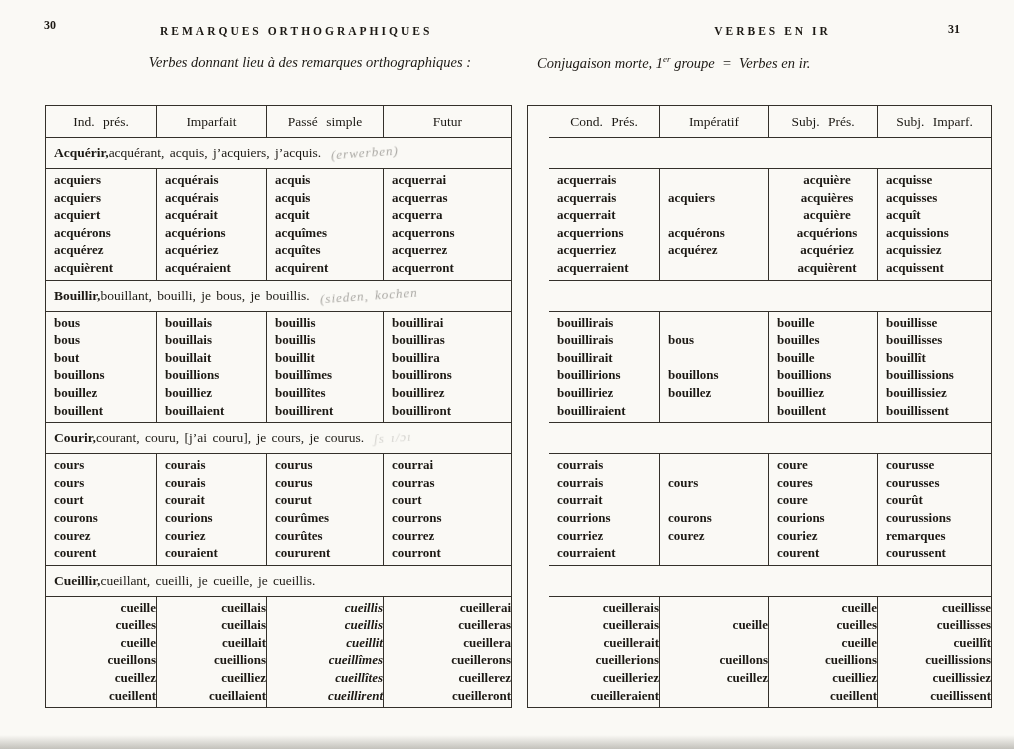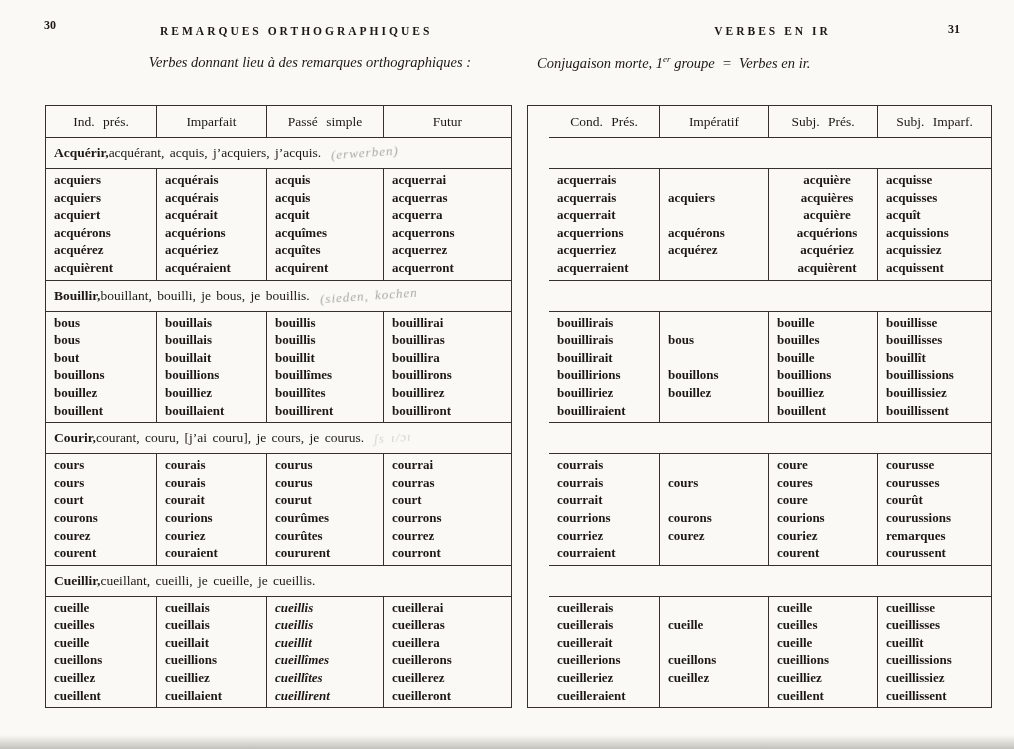--- a/index.html
+++ b/index.html
@@ -45,21 +45,21 @@
   .band .verb-name{font-weight:bold;}
   .annotation{
     font-style:italic;color:var(--pencil);opacity:.75;
     margin-left:10px;font-size:13px;letter-spacing:1px;
     transform:rotate(-4deg);display:inline-block;
     filter:blur(.3px);
   }
   .annotation.faint{opacity:.35;}
 
   .rows{display:flex;border-bottom:1.4px solid var(--rule);}
-  .rows.last{border-bottom:none;}
+  .rows.last{border-bottom:none;text-align:right;}
   .colblock{box-sizing:border-box;padding:2px 0 3px 8px;}
   .colblock + .colblock{border-left:1.3px solid var(--rule);}
   .cell{
     height:17.6px;line-height:17.6px;
     font-weight:bold;font-size:13px;white-space:nowrap;
   }
 
   .scan-edge{
     position:absolute;left:0;right:0;bottom:0;height:14px;
     background:linear-gradient(to bottom, rgba(160,158,150,0), rgba(140,138,130,.5));

